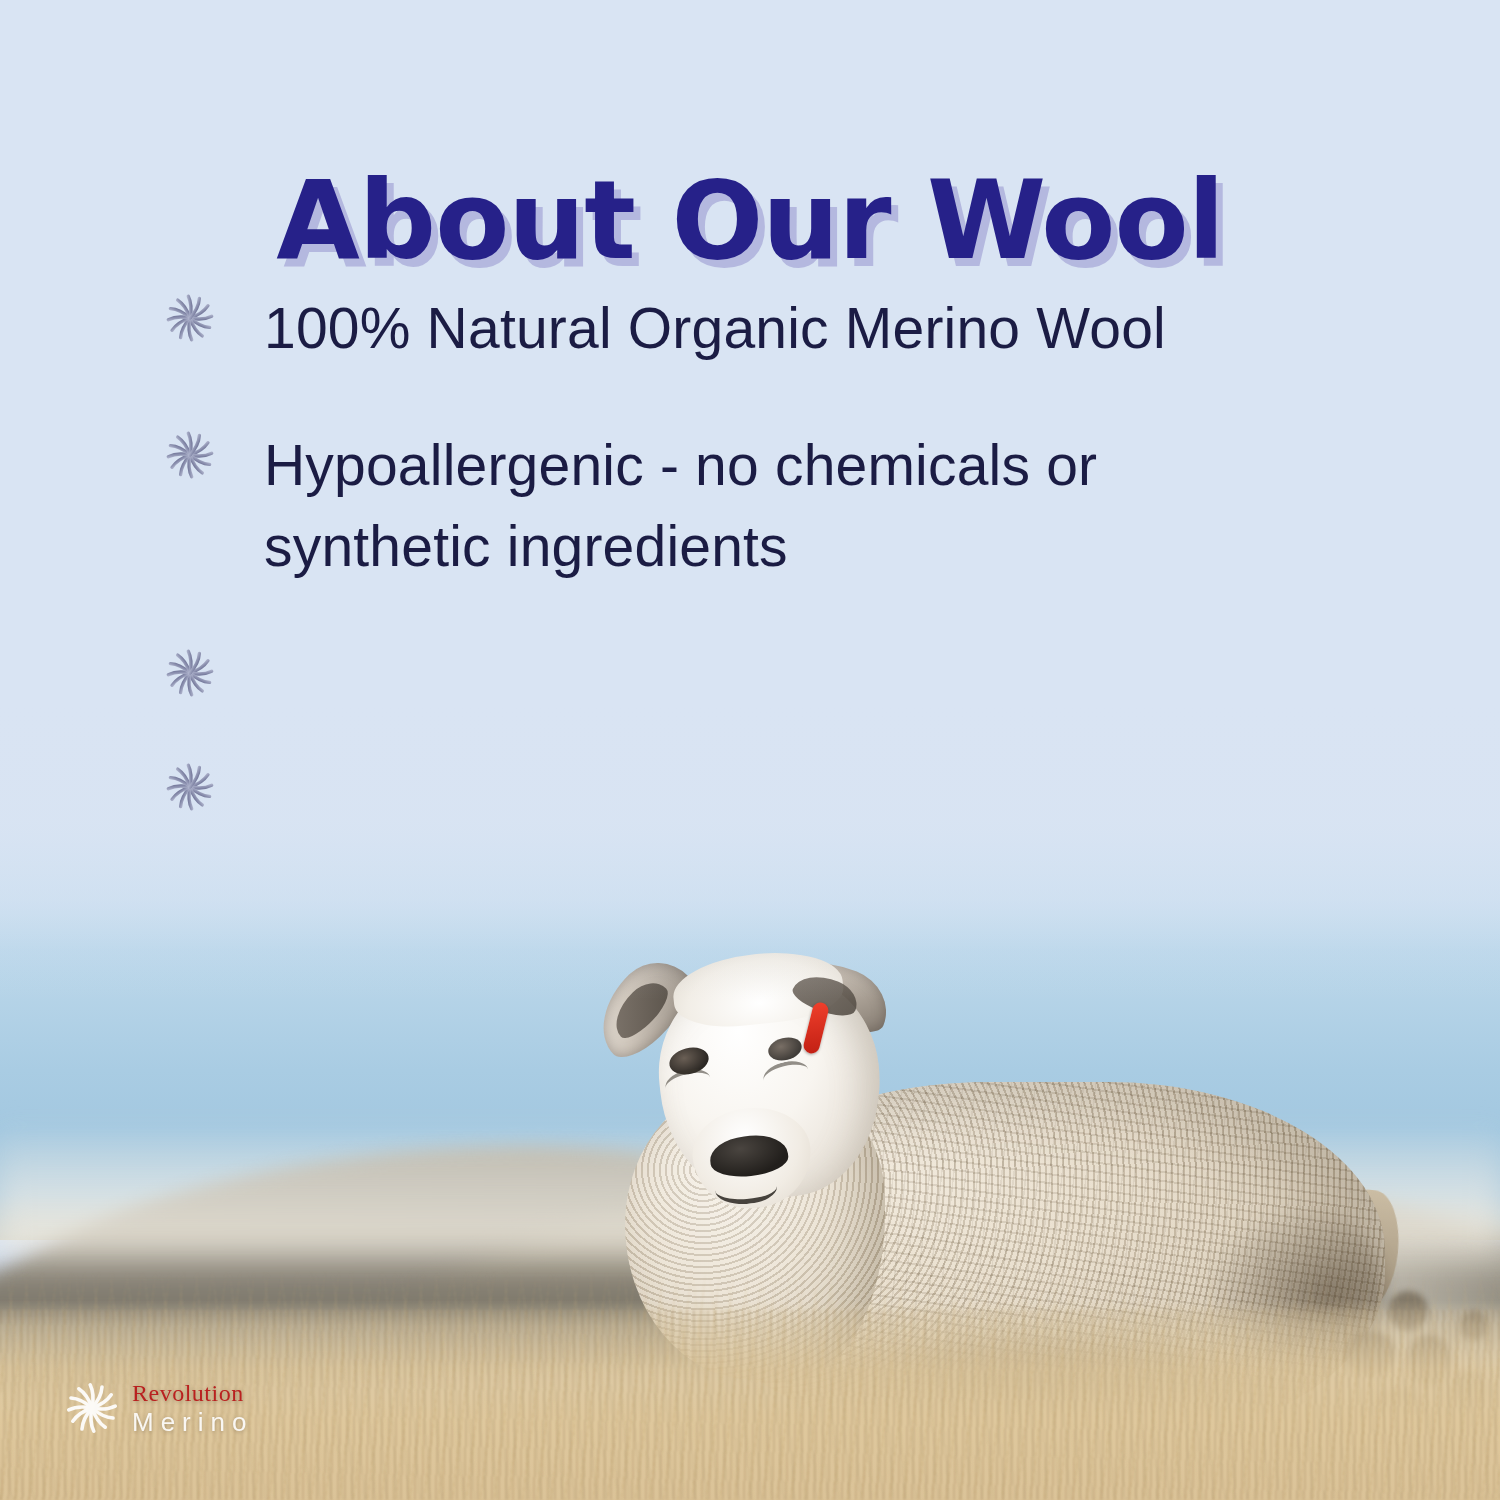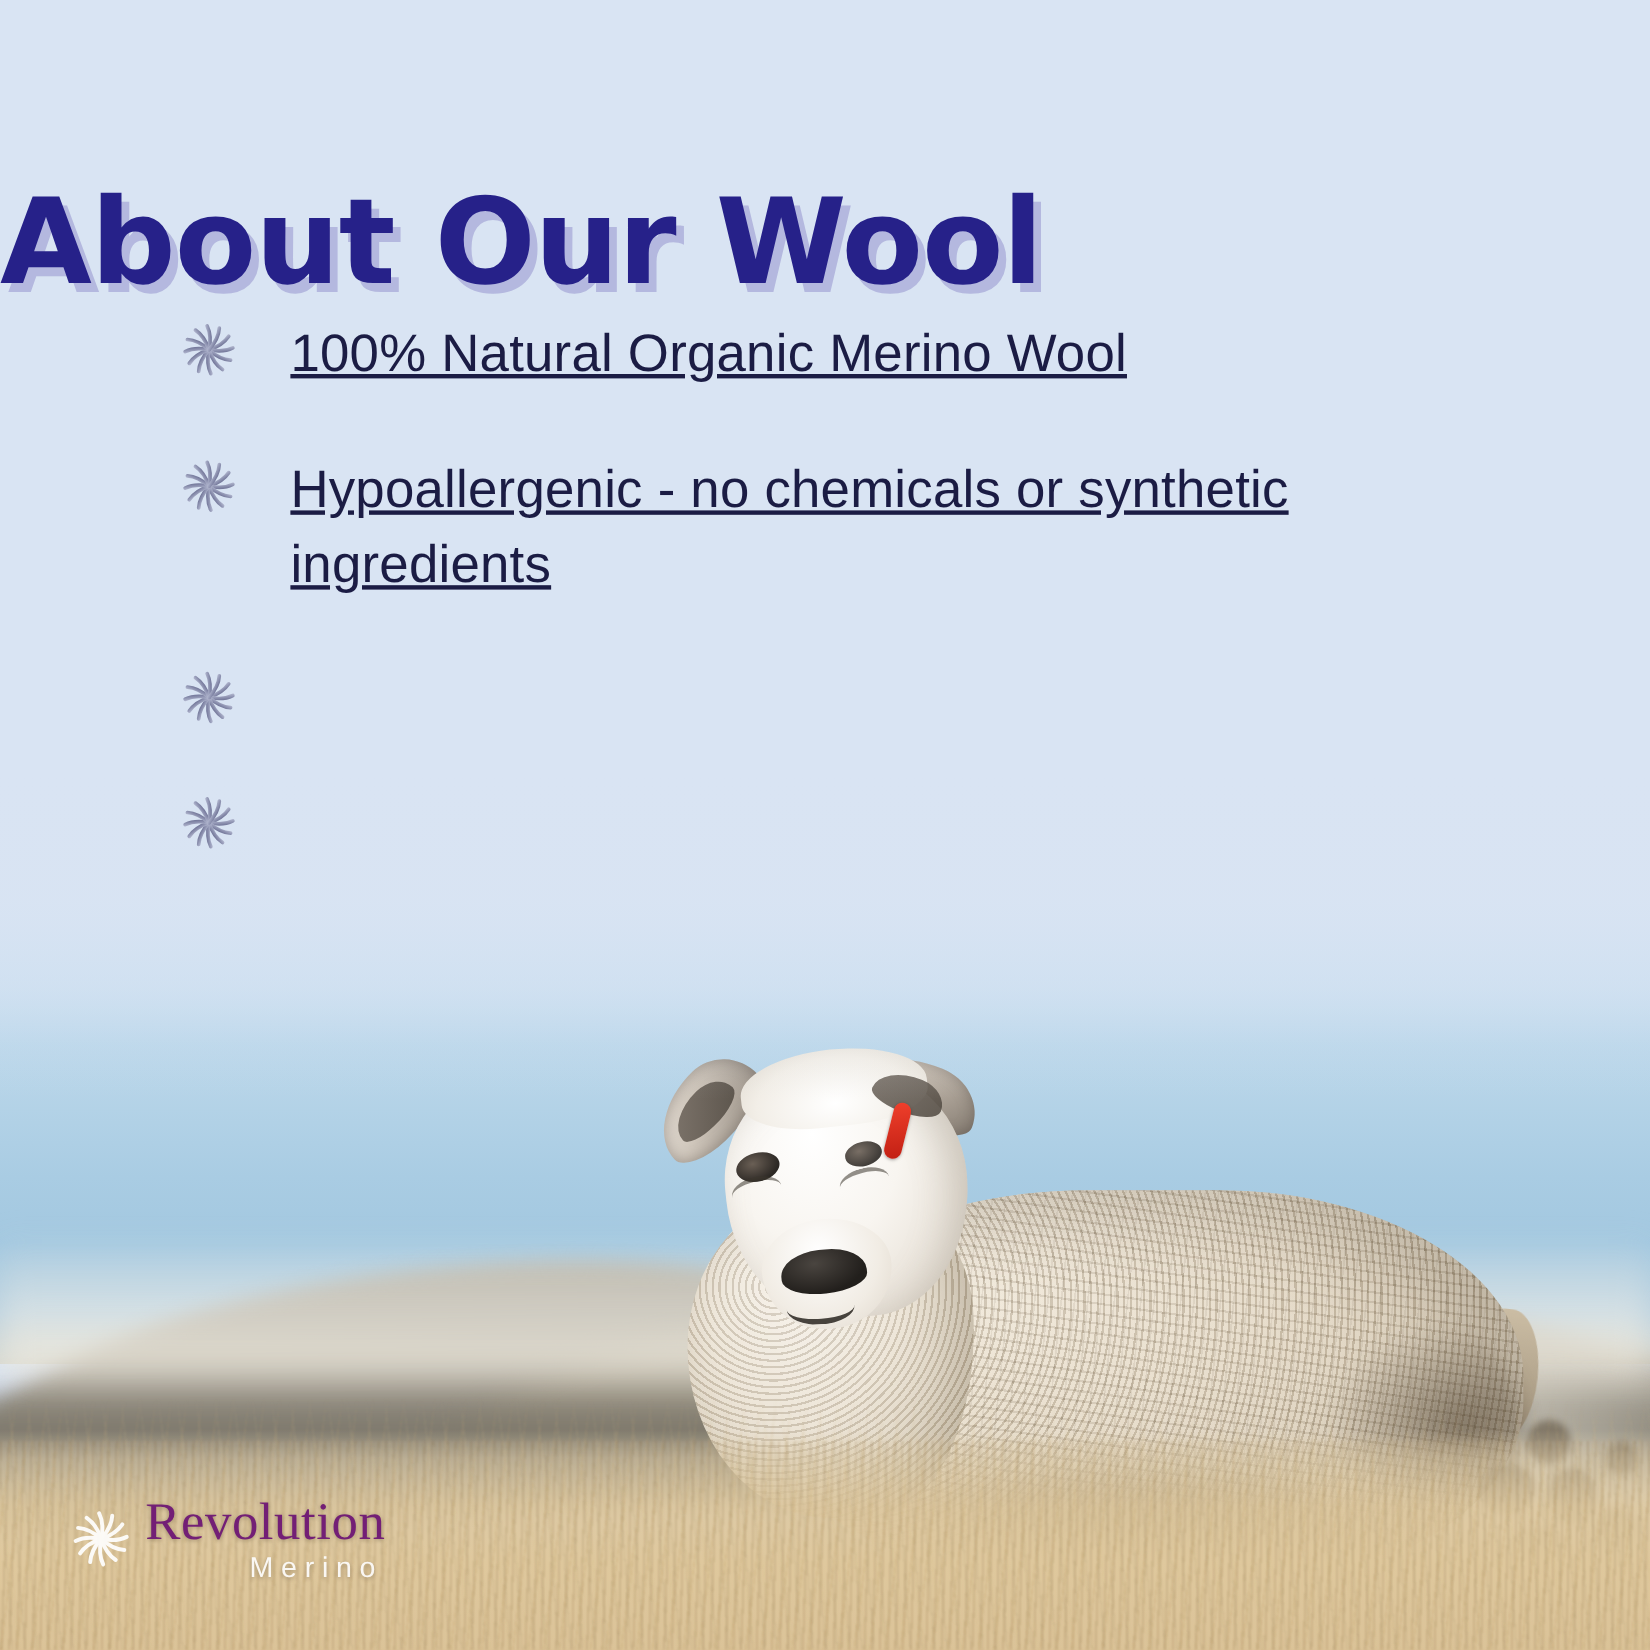--- a/index.html
+++ b/index.html
@@ -341,21 +341,21 @@
     pointer-events: none;
   }
 
   
   .content { position: absolute; inset: 0; }
 
   .page-title {
     position: absolute;
     left: 0; right: 0;
     top: 86px;
-    text-align: left;
+    text-align: center;
     font-family: "DejaVu Sans", sans-serif;
     font-weight: 700;
     font-size: 108px;
     letter-spacing: -1px;
     color: #262189;
     text-shadow: 7px 8px 0 rgba(150,148,205,.55);
     white-space: nowrap;
   }
 
   .bullets {
@@ -373,44 +373,43 @@
   .bullet-icon {
     flex: 0 0 auto;
     width: 56px; height: 56px;
     margin-right: 46px;
     margin-top: 2px;
   }
   .bullet-icon svg { display: block; width: 56px; height: 56px; }
   .bullet-text {
     font-family: "Liberation Sans", sans-serif;
     font-weight: 400;
-    font-size: 48px;
+    font-size: 57px;
     line-height: 1.42;
     color: #1b1c44;
     letter-spacing: .2px;
     max-width: 1010px;
-    text-decoration: underline;
   }
 
   
   .logo {
     position: absolute;
     left: 62px;
     bottom: 62px;
     display: flex;
     align-items: center;
     opacity: .97;
   }
   .logo-mark { width: 60px; height: 60px; margin-right: 10px; }
   .logo-mark svg { display:block; width: 60px; height: 60px; }
   .logo-words { position: relative; line-height: 1; }
   .logo-name {
     font-family: "Liberation Serif", serif;
-    font-size: 48px;
-    color: #701a75;
+    font-size: 24px;
+    color: #b91c1c;
     letter-spacing: .5px;
     text-shadow: 0 1px 4px rgba(90,78,58,.45);
   }
   .logo-sub {
     font-family: "Liberation Sans", sans-serif;
     font-size: 26px;
     color: rgba(255,255,255,.93);
     letter-spacing: 7px;
     text-align: right;
     margin-top: 4px;

